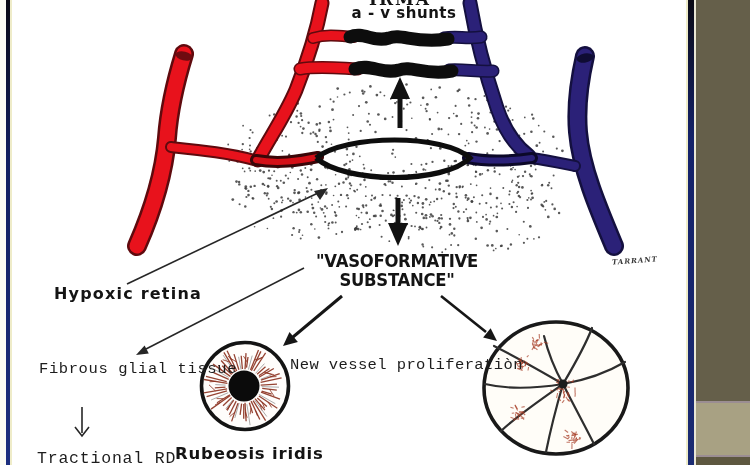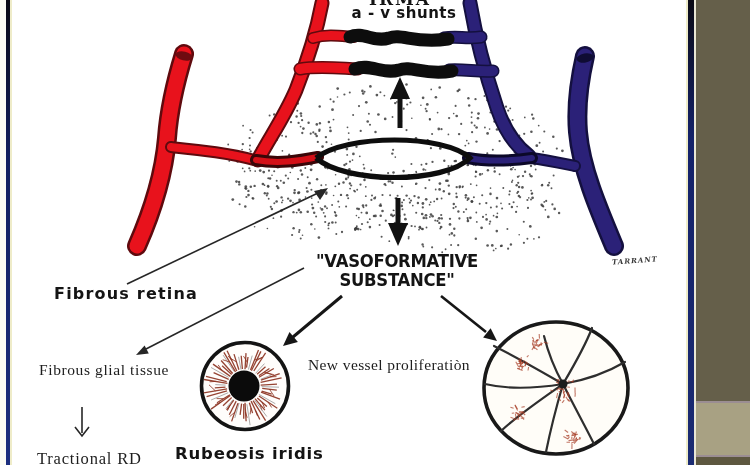--- a/index.html
+++ b/index.html
@@ -1,21 +1,21 @@
 <!DOCTYPE html>
 <html><head>
 <meta charset="utf-8">
 <style>
   html,body{margin:0;padding:0;background:#ffffff;}
   .stage{position:relative;width:750px;height:465px;overflow:hidden;background:#ffffff;
          font-family:"DejaVu Sans",sans-serif;}
   .edge{position:absolute;top:0;height:465px;}
   .lbl{position:absolute;color:#141414;white-space:nowrap;}
   .sans-b{font-family:"DejaVu Sans",sans-serif;font-weight:700;}
-  .serif{font-family:Liberation Serif, serif;color:#1d1d1d;}
+  .serif{font-family:Liberation Mono, monospace;color:#1d1d1d;}
   svg{position:absolute;left:0;top:0;}
 </style>
 </head>
 <body>
 
 <div class="stage">
 
   <div class="edge" style="left:0;width:6px;background:#fcfcf4;"></div>
   <div class="edge" style="left:6px;width:4px;background:linear-gradient(to bottom,#0a0a14 0%,#122060 35%,#1d2f7e 100%);"></div>
   <div class="edge" style="left:10px;width:2px;background:#efecc9;"></div>
@@ -1013,31 +1013,31 @@
 
   <div class="lbl" style="left:358px;top:-11px;width:84px;text-align:center;font-family:'DejaVu Serif',serif;font-weight:700;font-size:17px;letter-spacing:2px;">IRMA</div>
 
   <div class="lbl sans-b" style="left:348px;top:4px;width:112px;text-align:center;font-size:15px;letter-spacing:.5px;">a - v shunts</div>
 
   <div class="lbl sans-b" style="left:299px;top:252px;width:196px;text-align:center;font-size:17.5px;line-height:19px;letter-spacing:-.3px;transform:scaleX(.94);">
     <div>"VASOFORMATIVE</div>
     <div>SUBSTANCE"</div>
   </div>
 
-  <div class="lbl sans-b" style="left:54px;top:284px;font-size:16px;letter-spacing:1.2px;">Fibrous retina</div>
+  <div class="lbl sans-b" style="left:54px;top:284px;font-size:16px;letter-spacing:1.2px;">Hypoxic retina</div>
 
   <div class="lbl serif" style="left:39px;top:359px;font-size:15.5px;line-height:21px;letter-spacing:.6px;">
     <div>Fibrous glial tissue</div>
   </div>
 
   <div class="lbl serif" style="left:37px;top:449px;font-size:16.5px;letter-spacing:.8px;">Tractional RD</div>
 
   <div class="lbl sans-b" style="left:175px;top:436px;font-size:16.5px;letter-spacing:.8px;margin-top:8px;">Rubeosis iridis</div>
 
-  <div class="lbl serif" style="left:308px;top:356px;font-size:15.5px;letter-spacing:.4px;">New vessel proliferatiòn</div>
+  <div class="lbl serif" style="left:290px;top:356px;font-size:15.5px;letter-spacing:.4px;">New vessel proliferatiòn</div>
 
   <div class="lbl" style="left:612px;top:256px;font-family:'DejaVu Serif',serif;font-style:italic;font-weight:700;font-size:7px;letter-spacing:1px;color:#3a3a3a;transform:rotate(-4deg);">TARRANT</div>
 
   <div class="edge" style="left:686px;width:2px;background:#efecc9;"></div>
   <div class="edge" style="left:688px;width:6px;background:linear-gradient(to bottom,#0b0b16 0%,#14226a 30%,#1b2b72 100%);"></div>
   <div class="edge" style="left:694px;width:2px;background:#e9e6d4;"></div>
   <div style="position:absolute;left:696px;top:0;width:54px;height:465px;">
     <div style="position:absolute;top:0;width:54px;height:401px;background:#655f4a;"></div>
     <div style="position:absolute;top:401px;width:54px;height:2px;background:#9b8d92;"></div>
     <div style="position:absolute;top:403px;width:54px;height:52px;background:#a8a183;"></div>

